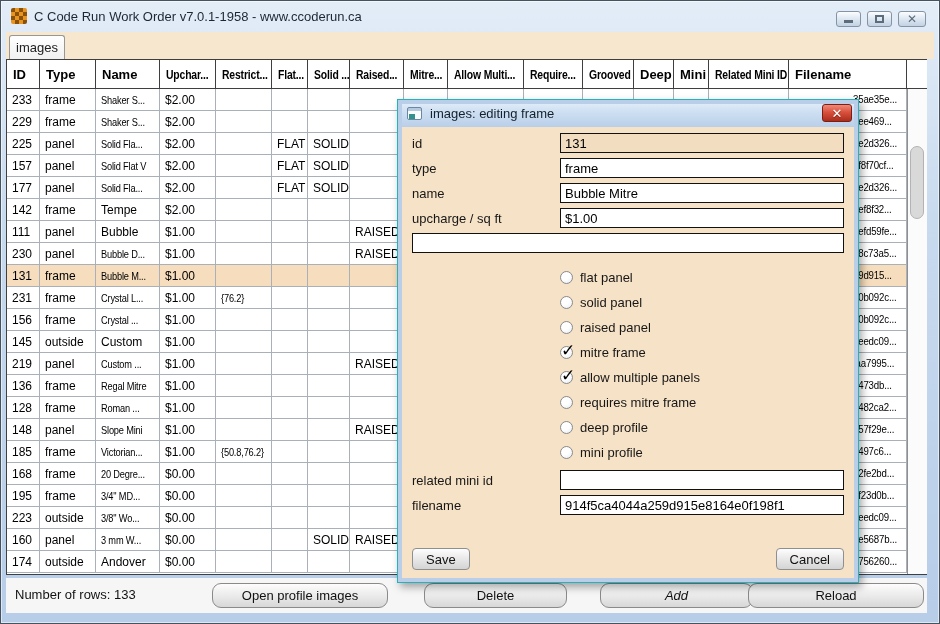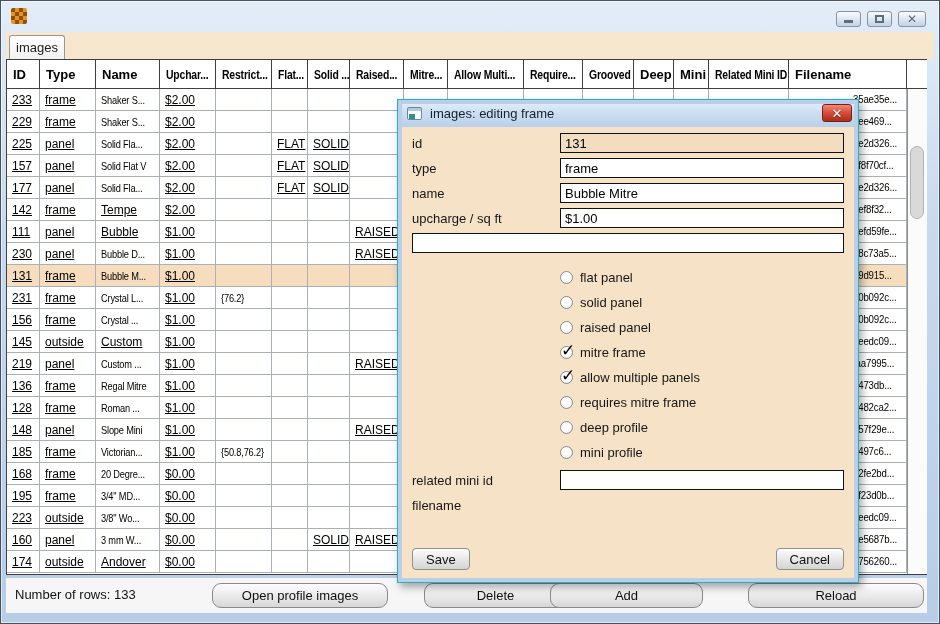--- a/index.html
+++ b/index.html
@@ -31,21 +31,21 @@
     border:1px solid #979797;border-bottom:none;border-radius:3px 3px 0 0;
     font-size:13px;color:#222;display:flex;align-items:center;justify-content:center;}
   
   .grid{position:absolute;left:5px;top:58px;width:921px;height:516px;background:#fff;
     border-left:1px solid #3f3f3f;border-bottom:1px solid #3f3f3f;}
   .gheader{display:flex;height:30px;border-top:1px solid #3f3f3f;border-bottom:1px solid #3f3f3f;background:#fff;}
   .hcell{border-right:1px solid #3f3f3f;padding:7px 0 0 6px;font-weight:bold;font-size:13px;
     white-space:nowrap;overflow:hidden;color:#000;}
   .hcell.corner{border-right:none;}
   .rows{position:relative;}
-  .row{display:flex;height:22px;text-decoration:underline;}
+  .row{display:flex;height:22px;}
   .cell{border-right:1px solid #a9b0b8;border-bottom:1px solid #a9b0b8;
     padding:4px 0 0 5px;font-size:12px;color:#000;white-space:nowrap;overflow:hidden;background:#fff;}
   .row.sel .cell{background:#f6ddbd;}
   .cond{display:inline-block;transform:scaleX(.84);transform-origin:0 50%;letter-spacing:-.2px;}
   .hcell .cond{transform:scaleX(.8);}
   .small{font-size:11px;}
   .cell.fn{padding-left:64px;font-size:11.5px;}
   
   .vscroll{position:absolute;top:30px;right:0;bottom:0;width:20px;background:#fbfbfb;border-left:1px solid #8f8f8f;}
   .vthumb{position:absolute;left:2px;top:57px;width:14px;height:73px;background:#d9d9d9;
@@ -91,20 +91,21 @@
     background:linear-gradient(180deg,#fdfdfd,#e6e6e6 55%,#d4d4d4);
     font-size:13px;color:#111;display:flex;align-items:center;}
 </style>
 </head>
 <body>
 
 <div class="window">
 
   <div class="titlebar">
     <span class="app-icon"></span>
+    <span class="wtitle">C Code Run Work Order v7.0.1-1958 - www.ccoderun.ca</span>
     <span class="winbtns">
       <span class="wbtn">
           <span class="g-min"></span>
         </span>
       <span class="wbtn">
           <span class="g-max"></span>
         </span>
       <span class="wbtn wide">
           <span>✕</span>
         </span>
@@ -536,21 +537,21 @@
     <div class="vscroll">
       <div class="vthumb"></div>
     </div>
   </div>
 
   <div class="footer">
     <span class="rowcount">Number of rows: 133</span>
     <div id="fbtns">
         <div class="fbtn" style="left: 206px; width: 176px;">Open profile images</div>
         <div class="fbtn" style="left: 418px; width: 143px;">Delete</div>
-        <div class="fbtn" style="left: 544px; width: 153px;">Add</div>
+        <div class="fbtn" style="left: 594px; width: 153px; font-style: italic;">Add</div>
         <div class="fbtn" style="left: 742px; width: 176px;">Reload</div>
       </div>
   </div>
 
   <div class="dialog">
     <div class="dlg-inner">
       <div class="dlg-title">
         <span class="dlg-icon"></span>
         <span class="dlg-title-text">images: editing frame</span>
         <span class="dlg-close">
@@ -613,20 +614,21 @@
               <span class="opt-label">mini profile</span>
             </div>
           </div>
         <div class="fields2" id="dfields2">
             <div class="frow">
               <div class="flabel">related mini id</div>
               <div class="finput"></div>
             </div>
             <div class="frow">
               <div class="flabel">filename</div>
+              <div class="finput">914f5ca4044a259d915e8164e0f198f1</div>
             </div>
           </div>
       </div>
       <div class="dlg-btns">
         <span class="dbtn">Save</span>
         <span class="dbtn">Cancel</span>
       </div>
     </div>
   </div>
 

